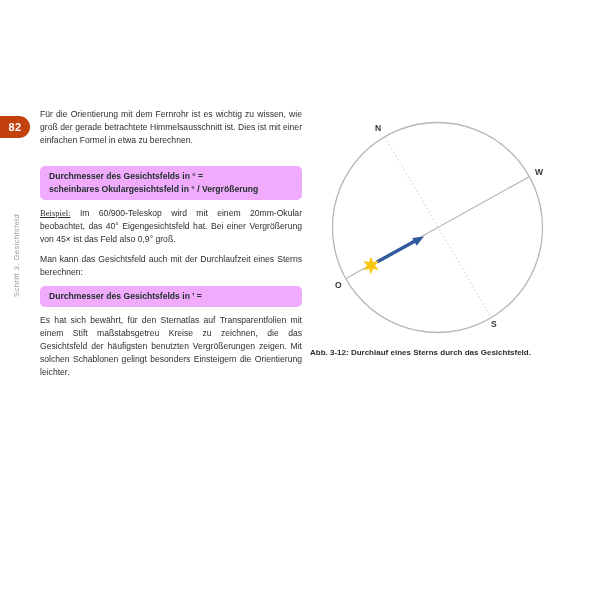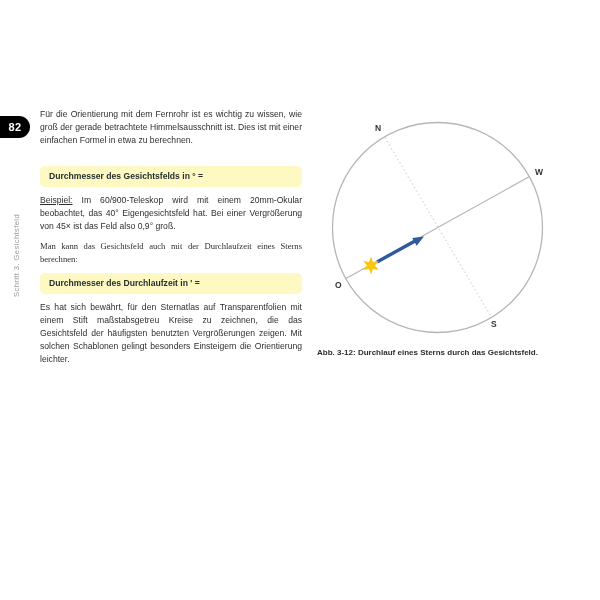--- a/index.html
+++ b/index.html
@@ -3,76 +3,77 @@
 <meta charset="utf-8">
 <style>
   html,body{margin:0;padding:0;}
   body{
     width:600px;height:600px;position:relative;background:#ffffff;
     font-family:"Liberation Sans", sans-serif;color:#2e2e2e;overflow:hidden;
   }
   
   .page-badge{
     position:absolute;left:0;top:116px;width:30px;height:22px;
-    background:#000000;border-radius:0 11px 11px 0;
+    background:#c2410c;border-radius:0 11px 11px 0;
     display:flex;align-items:center;justify-content:center;
     color:#ffffff;font-weight:bold;font-size:11px;letter-spacing:.3px;
   }
   
   .chapter-label{
     position:absolute;left:12px;top:297px;
     transform-origin:0 0;transform:rotate(-90deg);
     font-size:7.6px;color:#9a9a9a;letter-spacing:.4px;white-space:nowrap;
   }
   
   .text-col{
     position:absolute;left:40px;top:108px;width:262px;
     font-size:8.6px;line-height:13px;text-align:justify;color:#2e2e2e;
   }
   .text-col p{margin:0;}
   .p-intro{margin-bottom:19px !important;}
   .formula-box{
-    background:#fef9c3;border-radius:5px;padding:4px 9px;
+    background:#f0abfc;border-radius:5px;padding:4px 9px;
     font-weight:bold;margin:0 0 7px 0;text-align:left;color:#23302e;
   }
   .formula-box div{white-space:nowrap;}
   .p-example{margin-bottom:7px !important;}
-  .p-body{margin-bottom:7px !important;font-family:Liberation Serif, serif;}
+  .p-body{margin-bottom:7px !important;}
   .p-body-last{margin-bottom:0 !important;}
-  .example-label{text-decoration:underline;}
+  .example-label{text-decoration:underline;font-family:Liberation Serif, serif;}
   
   .figure-svg{position:absolute;left:310px;top:98px;width:280px;height:248px;}
   .figure-caption{
-    position:absolute;left:317px;top:347px;width:275px;
+    position:absolute;left:310px;top:347px;width:275px;
     font-size:8px;font-weight:bold;color:#2e2e2e;text-align:left;line-height:11px;
   }
   .compass-text{font-size:8.5px;font-weight:600;fill:#333333;font-family:"Liberation Sans",sans-serif;}
 </style>
 </head>
 <body>
 
 <div class="page-badge">
   <span>82</span>
 </div>
 
 <div class="chapter-label">Schritt 3.  Gesichtsfeld</div>
 
 <div class="text-col">
   <p class="p-intro">Für die Orientierung mit dem Fernrohr ist es wichtig zu wissen, wie groß der gerade betrachtete Himmelsausschnitt ist. Dies ist mit einer einfachen Formel in etwa zu berechnen.</p>
 
   <div class="formula-box">
     <div>Durchmesser des Gesichtsfelds in ° =</div>
+    <div>scheinbares Okulargesichtsfeld in ° / Vergrößerung</div>
   </div>
 
   <p class="p-example"><span class="example-label">Beispiel:</span><span> Im 60/900-Teleskop wird mit einem 20mm-Okular beobachtet, das 40° Eigengesichtsfeld hat. Bei einer Vergrößerung von 45× ist das Feld also 0,9° groß.</span></p>
 
   <p class="p-body">Man kann das Gesichtsfeld auch mit der Durchlaufzeit eines Sterns berechnen:</p>
 
   <div class="formula-box">
-    <div>Durchmesser des Durchlaufzeit in ' =</div>
+    <div>Durchmesser des Gesichtsfelds in ' =</div>
   </div>
 
 
   <p class="p-body-last">Es hat sich bewährt, für den Sternatlas auf Transparentfolien mit einem Stift maßstabsgetreu Kreise zu zeichnen, die das Gesichtsfeld der häufigsten benutzten Vergrößerungen zeigen. Mit solchen Schablonen gelingt besonders Einsteigern die Orientierung leichter.</p>
 </div>
 
 <svg class="figure-svg" viewBox="310 98 280 248" xmlns="http://www.w3.org/2000/svg">
 
   <circle cx="437.5" cy="227.5" r="105" fill="none" stroke="#b6b6b6" stroke-width="1.3"></circle>
 

